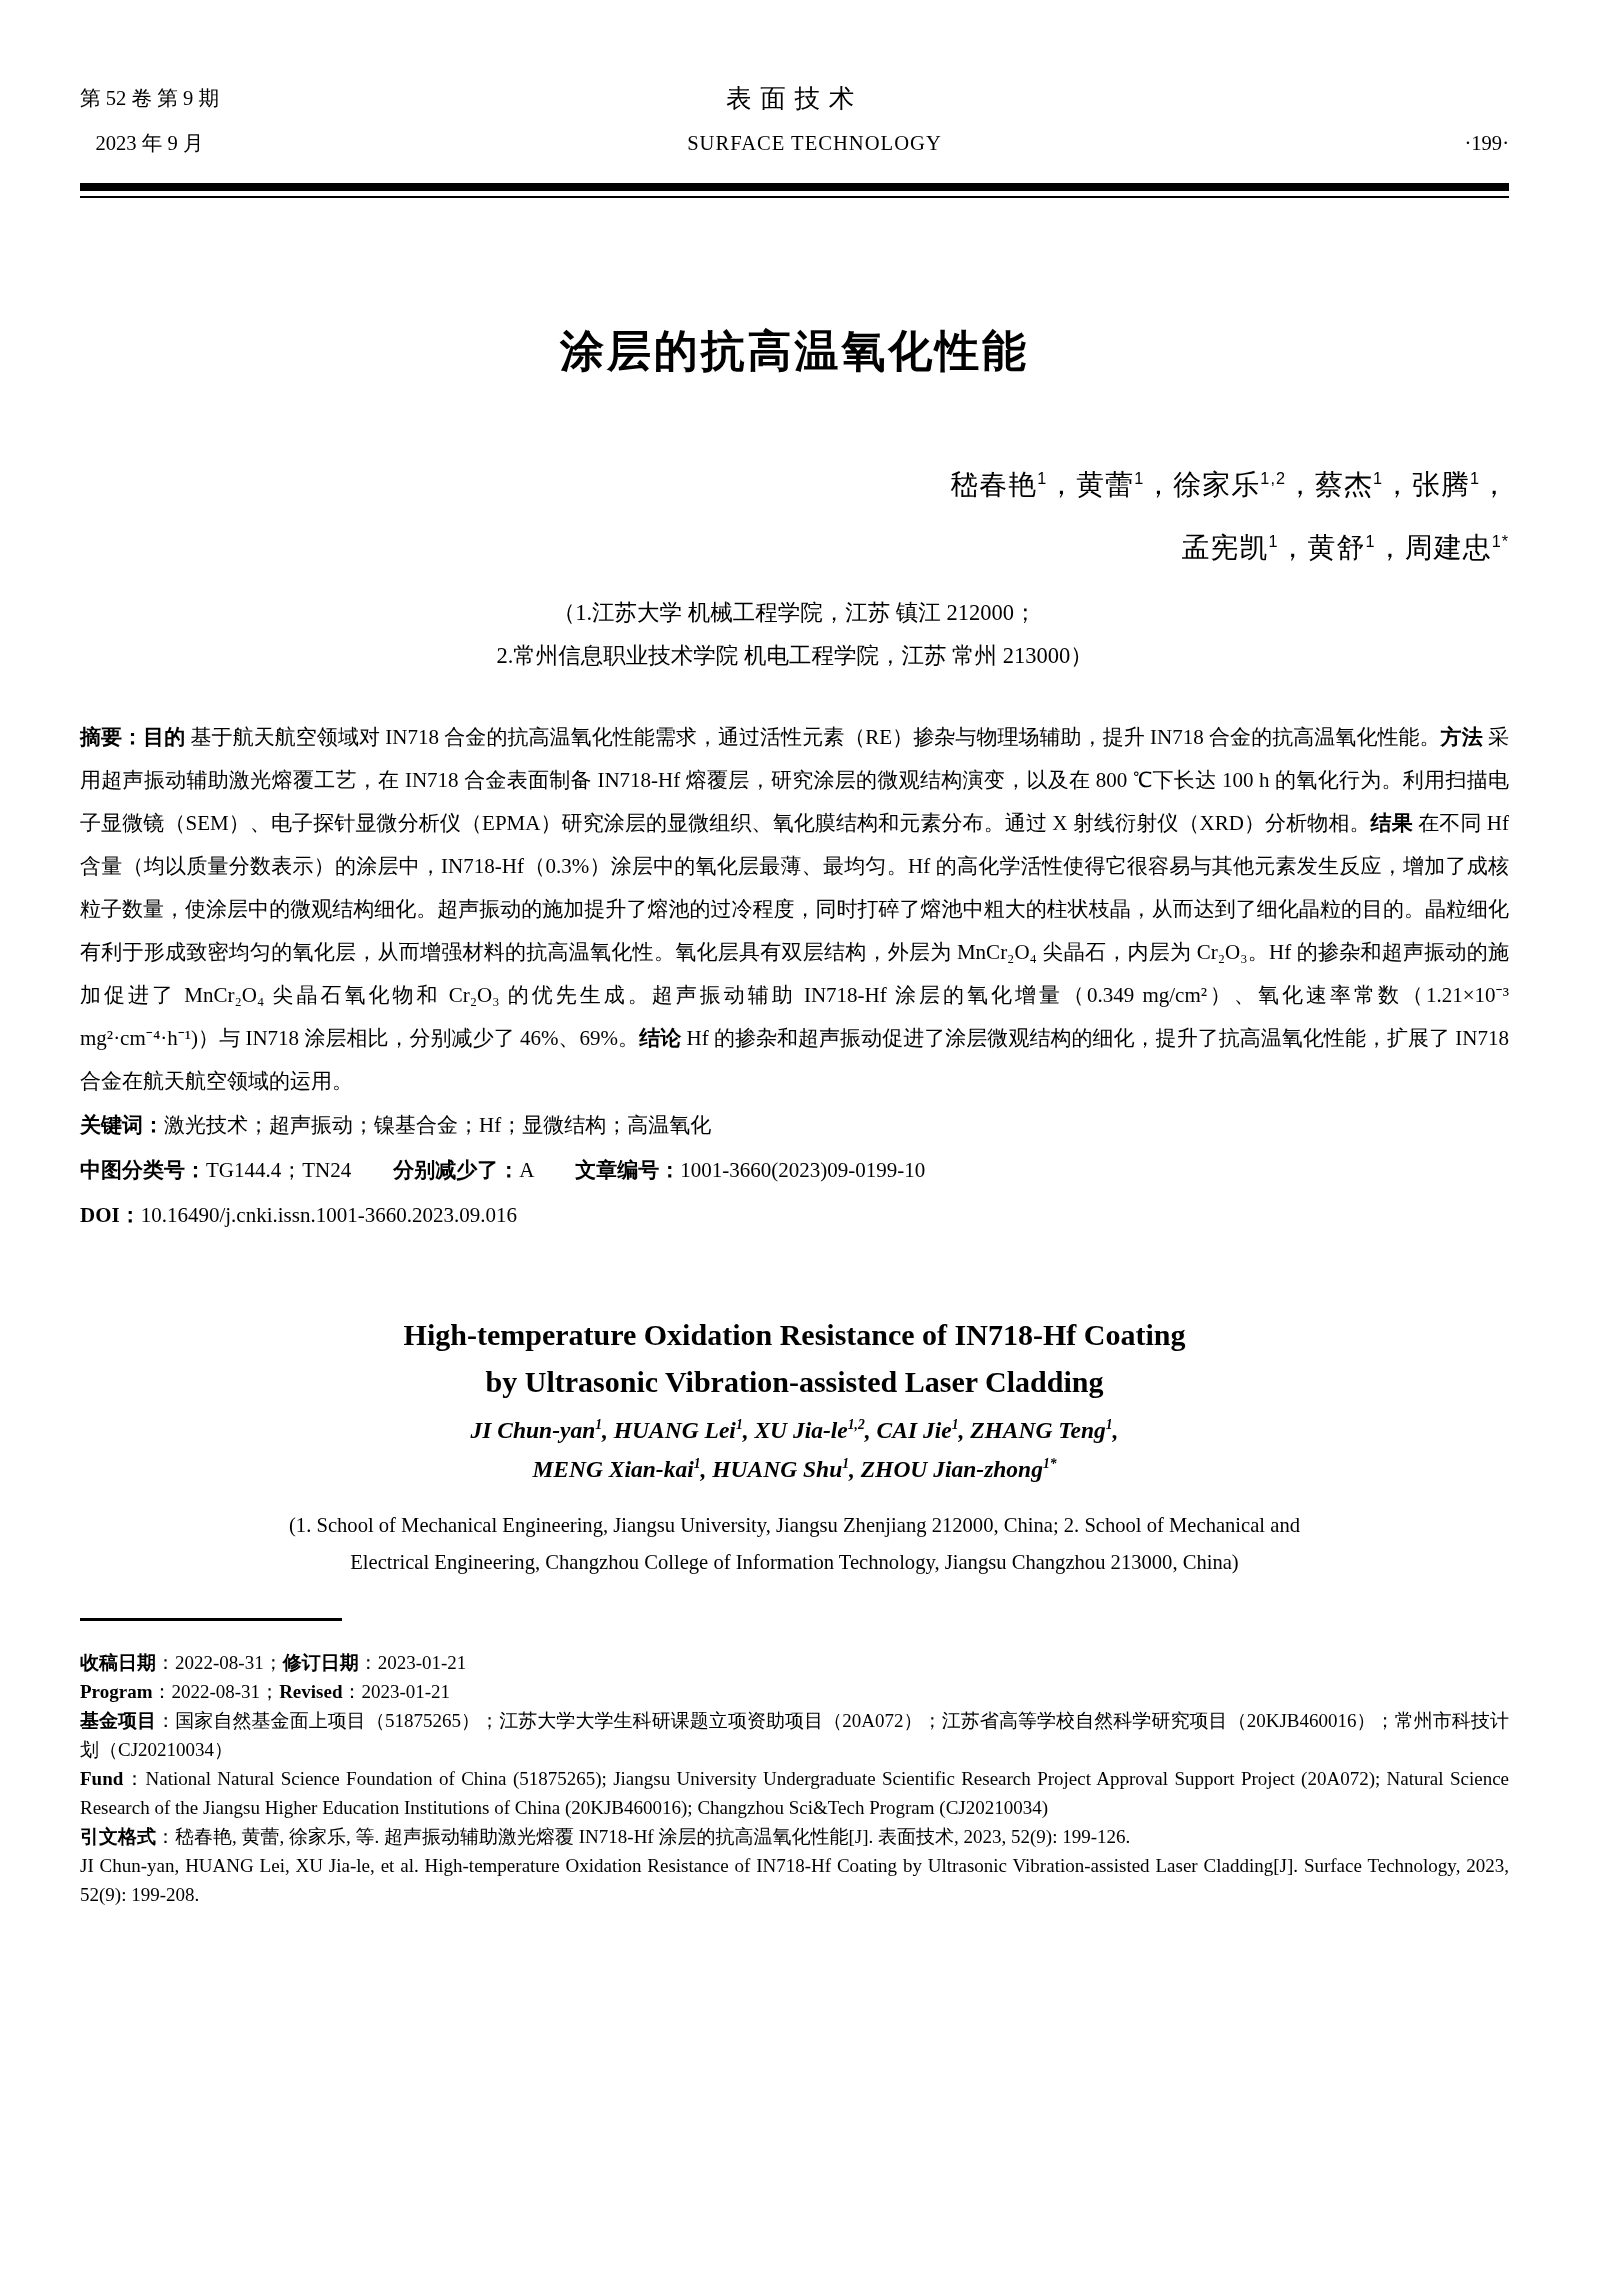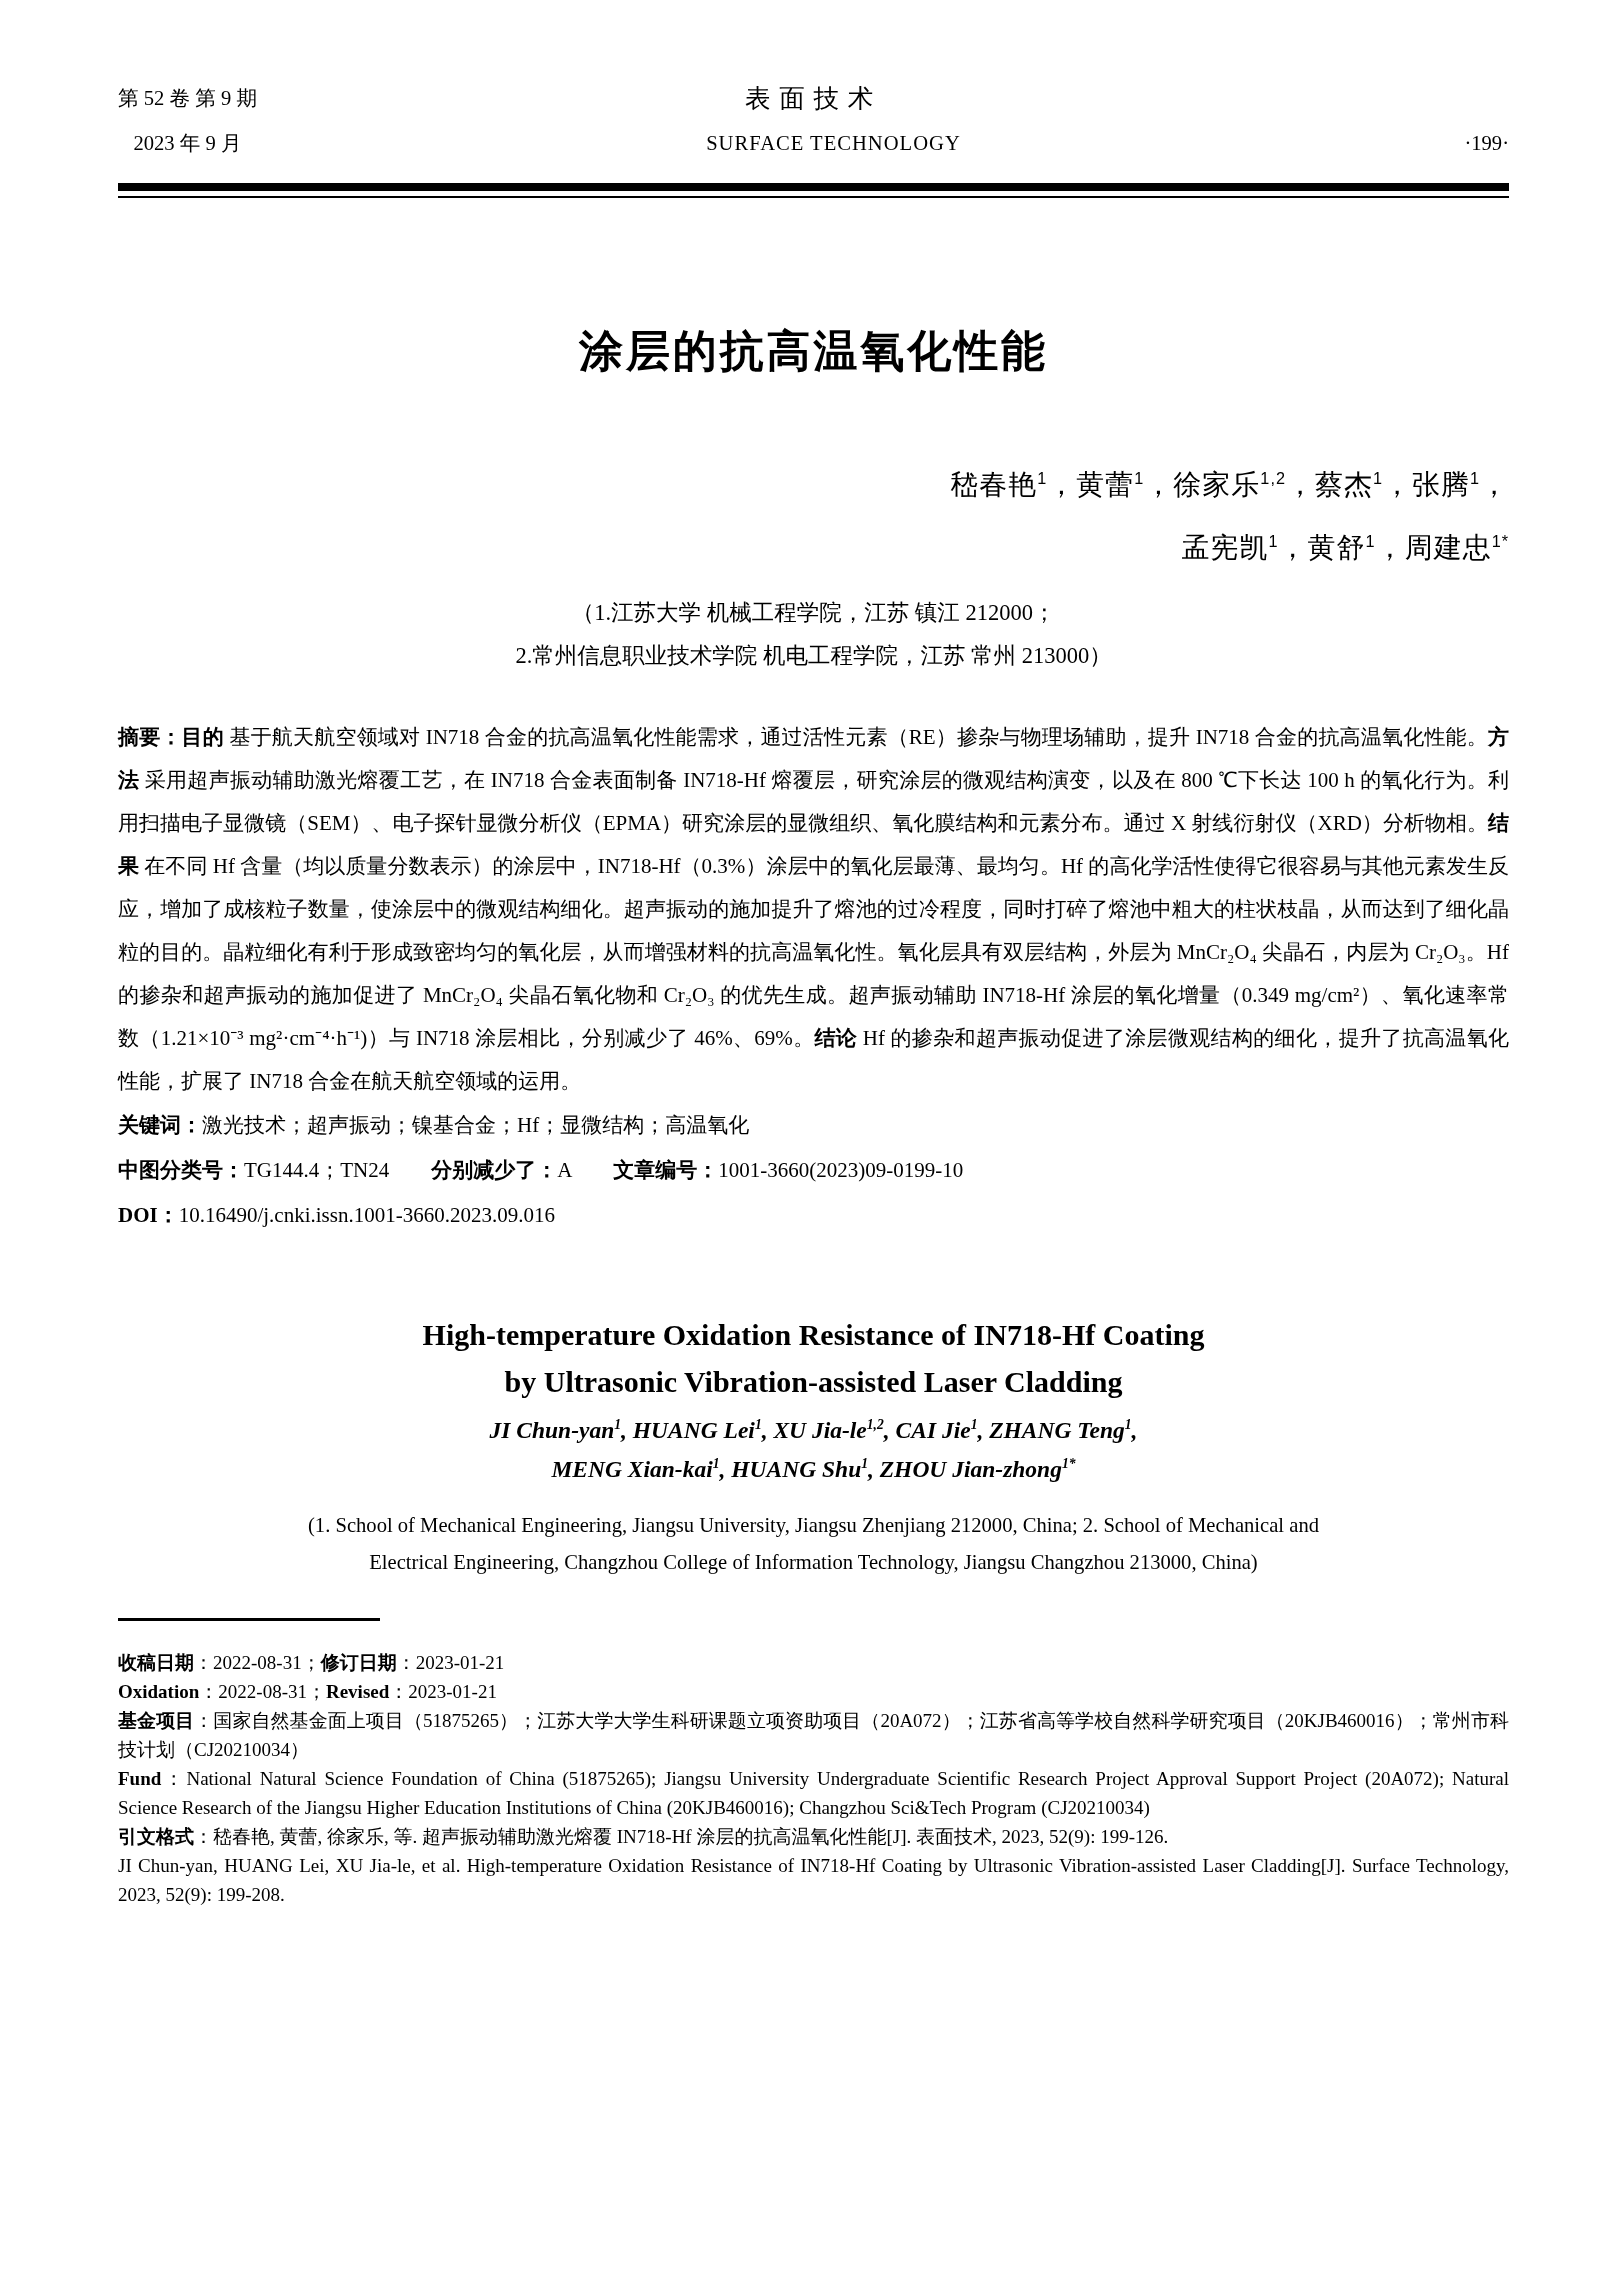--- a/index.html
+++ b/index.html
@@ -2,21 +2,21 @@
 <html><head>
 <meta charset="utf-8">
 <style>
   * { margin: 0; padding: 0; box-sizing: border-box; }
   html, body { background: #ffffff; }
   body {
     width: 1621px; height: 2293px;
     font-family: "Liberation Serif", serif;
     color: #000; overflow: hidden;
   }
-  .page { padding: 76px 112px 0 118px; }
+  .page { padding: 76px 112px 0 80px; }
 
   
   .header {
     display: grid;
     grid-template-columns: 1fr auto 1fr;
     font-size: 20.6px; line-height: 45px;
   }
   .h-left  { justify-self: start; text-align: center; }
   .h-center{ text-align: center; }
   .h-right { justify-self: end; text-align: right; display: flex; align-items: flex-end; }
@@ -123,21 +123,21 @@
 
   <div class="affil-en">
     <div>(1. School of Mechanical Engineering, Jiangsu University, Jiangsu Zhenjiang 212000, China; 2. School of Mechanical and</div>
     <div>Electrical Engineering, Changzhou College of Information Technology, Jiangsu Changzhou 213000, China)</div>
   </div>
 
   <div class="footsep"></div>
 
   <div class="footnotes">
     <p><b>收稿日期</b><span>：2022-08-31；</span><b>修订日期</b><span>：2023-01-21</span></p>
-    <p><b>Oxidation</b><span>：2022-08-31；</span><b>Revised</b><span>：2023-01-21</span></p>
+    <p><b>Program</b><span>：2022-08-31；</span><b>Revised</b><span>：2023-01-21</span></p>
     <p><b>基金项目</b><span>：国家自然基金面上项目（51875265）；江苏大学大学生科研课题立项资助项目（20A072）；江苏省高等学校自然科学研究项目（20KJB460016）；常州市科技计划（CJ20210034）</span></p>
     <p><b>Fund</b><span>：National Natural Science Foundation of China (51875265); Jiangsu University Undergraduate Scientific Research Project Approval Support Project (20A072); Natural Science Research of the Jiangsu Higher Education Institutions of China (20KJB460016); Changzhou Sci&amp;Tech Program (CJ20210034)</span></p>
     <p><b>引文格式</b><span>：嵇春艳, 黄蕾, 徐家乐, 等. 超声振动辅助激光熔覆 IN718-Hf 涂层的抗高温氧化性能[J]. 表面技术, 2023, 52(9): 199-126.</span></p>
     <p><span>JI Chun-yan, HUANG Lei, XU Jia-le, et al. High-temperature Oxidation Resistance of IN718-Hf Coating by Ultrasonic Vibration-assisted Laser Cladding[J]. Surface Technology, 2023, 52(9): 199-208.</span></p>
   </div>
 
 </div>
 
 
 </body></html>

